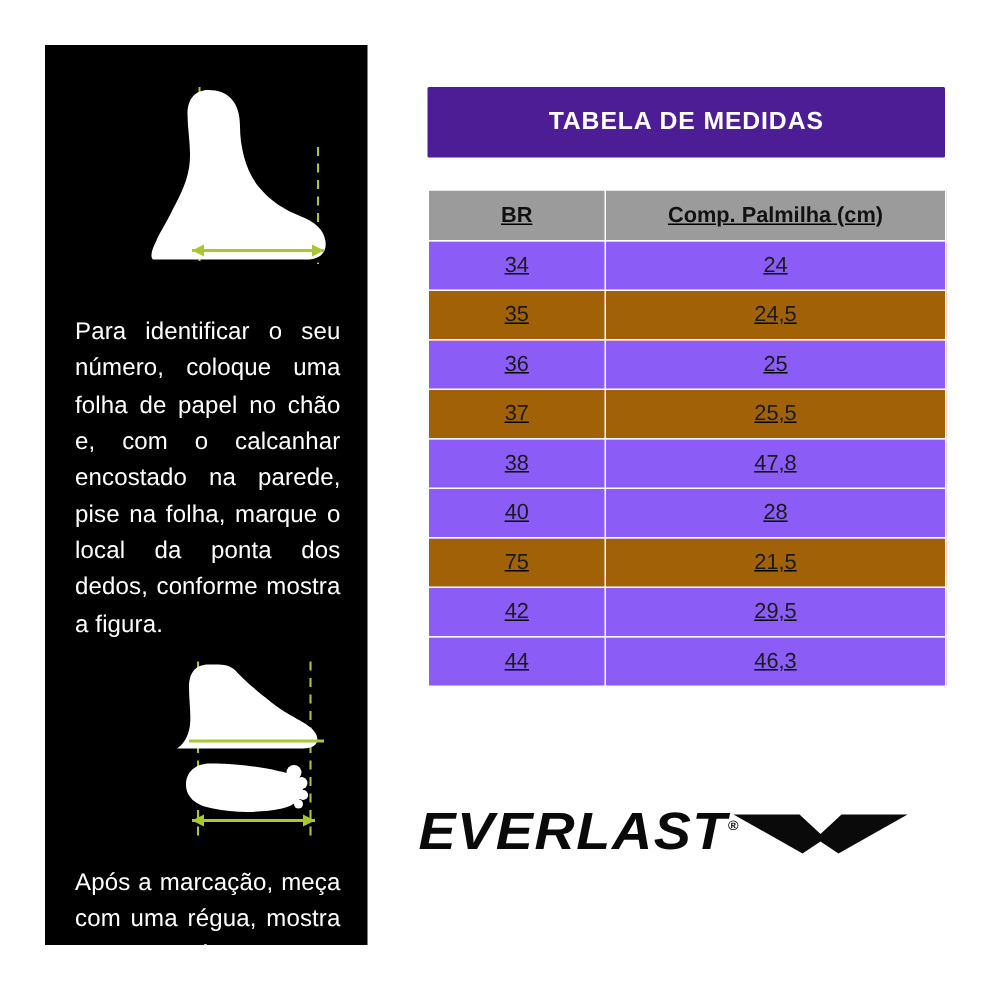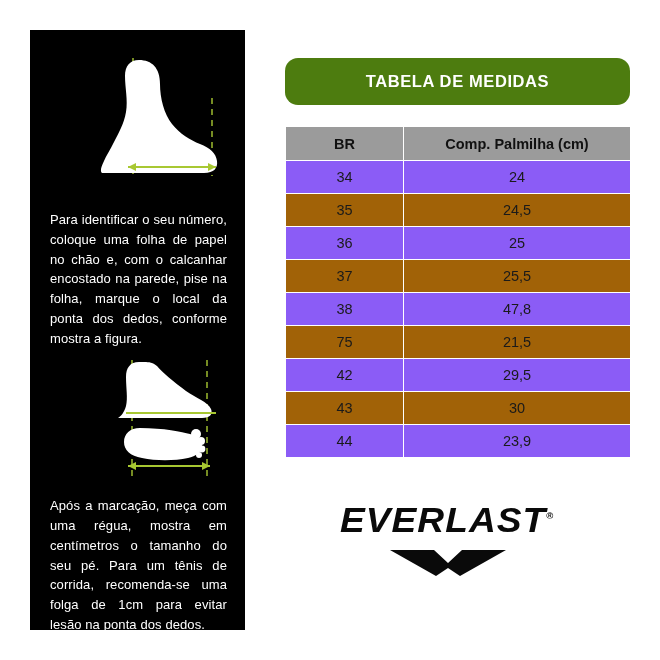--- a/index.html
+++ b/index.html
@@ -41,58 +41,59 @@
   }
   .fig-top {
     position: relative;
     width: 187px;
     height: 130px;
     margin: 8px auto 2px auto;
   }
 
   .caption {
     color: #ffffff;
-    font-size: 13px;
+    font-size: 16px;
     line-height: 1.52;
     text-align: justify;
     margin: 6px 4px 0 6px;
     letter-spacing: 0.1px;
   }
   .caption.second {
     margin-top: 10px;
   }
 
   
   .title-bar {
     position: absolute;
     left: 285px;
     top: 58px;
     width: 345px;
     height: 47px;
-    background: #4d7c0f;
-    border-radius: 13px;
+    background: #4c1d95;
+    border-radius: 1px;
     color: #ffffff;
     font-size: 16.5px;
     font-weight: bold;
     letter-spacing: 0.6px;
     display: flex;
     align-items: center;
     justify-content: center;
   }
 
   .table-wrap {
     position: absolute;
     left: 285px;
     top: 126px;
     width: 345px;
   }
   table.sizes {
     border-collapse: collapse;
     width: 345px;
     table-layout: fixed;
+    text-decoration: underline;
   }
   table.sizes th {
     background: #9b9b9b;
     color: #111111;
     font-size: 14.5px;
     font-weight: bold;
     height: 31px;
     text-align: center;
     border: 1px solid #ffffff;
   }
@@ -106,26 +107,26 @@
   }
   table.sizes tr.alt td {
     background: #8b5cf6;
   }
   table.sizes col.c1 { width: 118px; }
   table.sizes col.c2 { width: 227px; }
 
   
   .logo-area {
     position: absolute;
-    left: 275px;
+    left: 285px;
     top: 500px;
     width: 345px;
     height: 110px;
     display: flex;
-    flex-direction: column;
+    flex-direction: row;
     align-items: center;
     justify-content: flex-start;
   }
   .logo-word {
     position: relative;
     font-family: "Liberation Sans", sans-serif;
     font-weight: bold;
     font-style: italic;
     font-size: 35px;
     letter-spacing: 1px;
@@ -226,35 +227,35 @@
           <td>25</td>
         </tr>
         <tr>
           <td>37</td>
           <td>25,5</td>
         </tr>
         <tr class="alt">
           <td>38</td>
           <td>47,8</td>
         </tr>
+        <tr class="alt">
+          <td>40</td>
+          <td>28</td>
+        </tr>
         <tr>
           <td>75</td>
           <td>21,5</td>
         </tr>
         <tr class="alt">
           <td>42</td>
           <td>29,5</td>
         </tr>
-        <tr>
-          <td>43</td>
-          <td>30</td>
-        </tr>
         <tr class="alt">
           <td>44</td>
-          <td>23,9</td>
+          <td>46,3</td>
         </tr>
       </tbody>
     </table>
   </div>
 
   <div class="logo-area">
     <div class="logo-word"><span>EVERLAST</span><span class="reg">®</span></div>
     <div class="logo-mark">
       <svg width="120" height="34" viewBox="0 0 120 34" xmlns="http://www.w3.org/2000/svg">
         <path d="M2,4 L46,4 L60,17 L74,4 L118,4 L72,30 L60,22 L48,30 Z" fill="#0a0a0a"></path>

